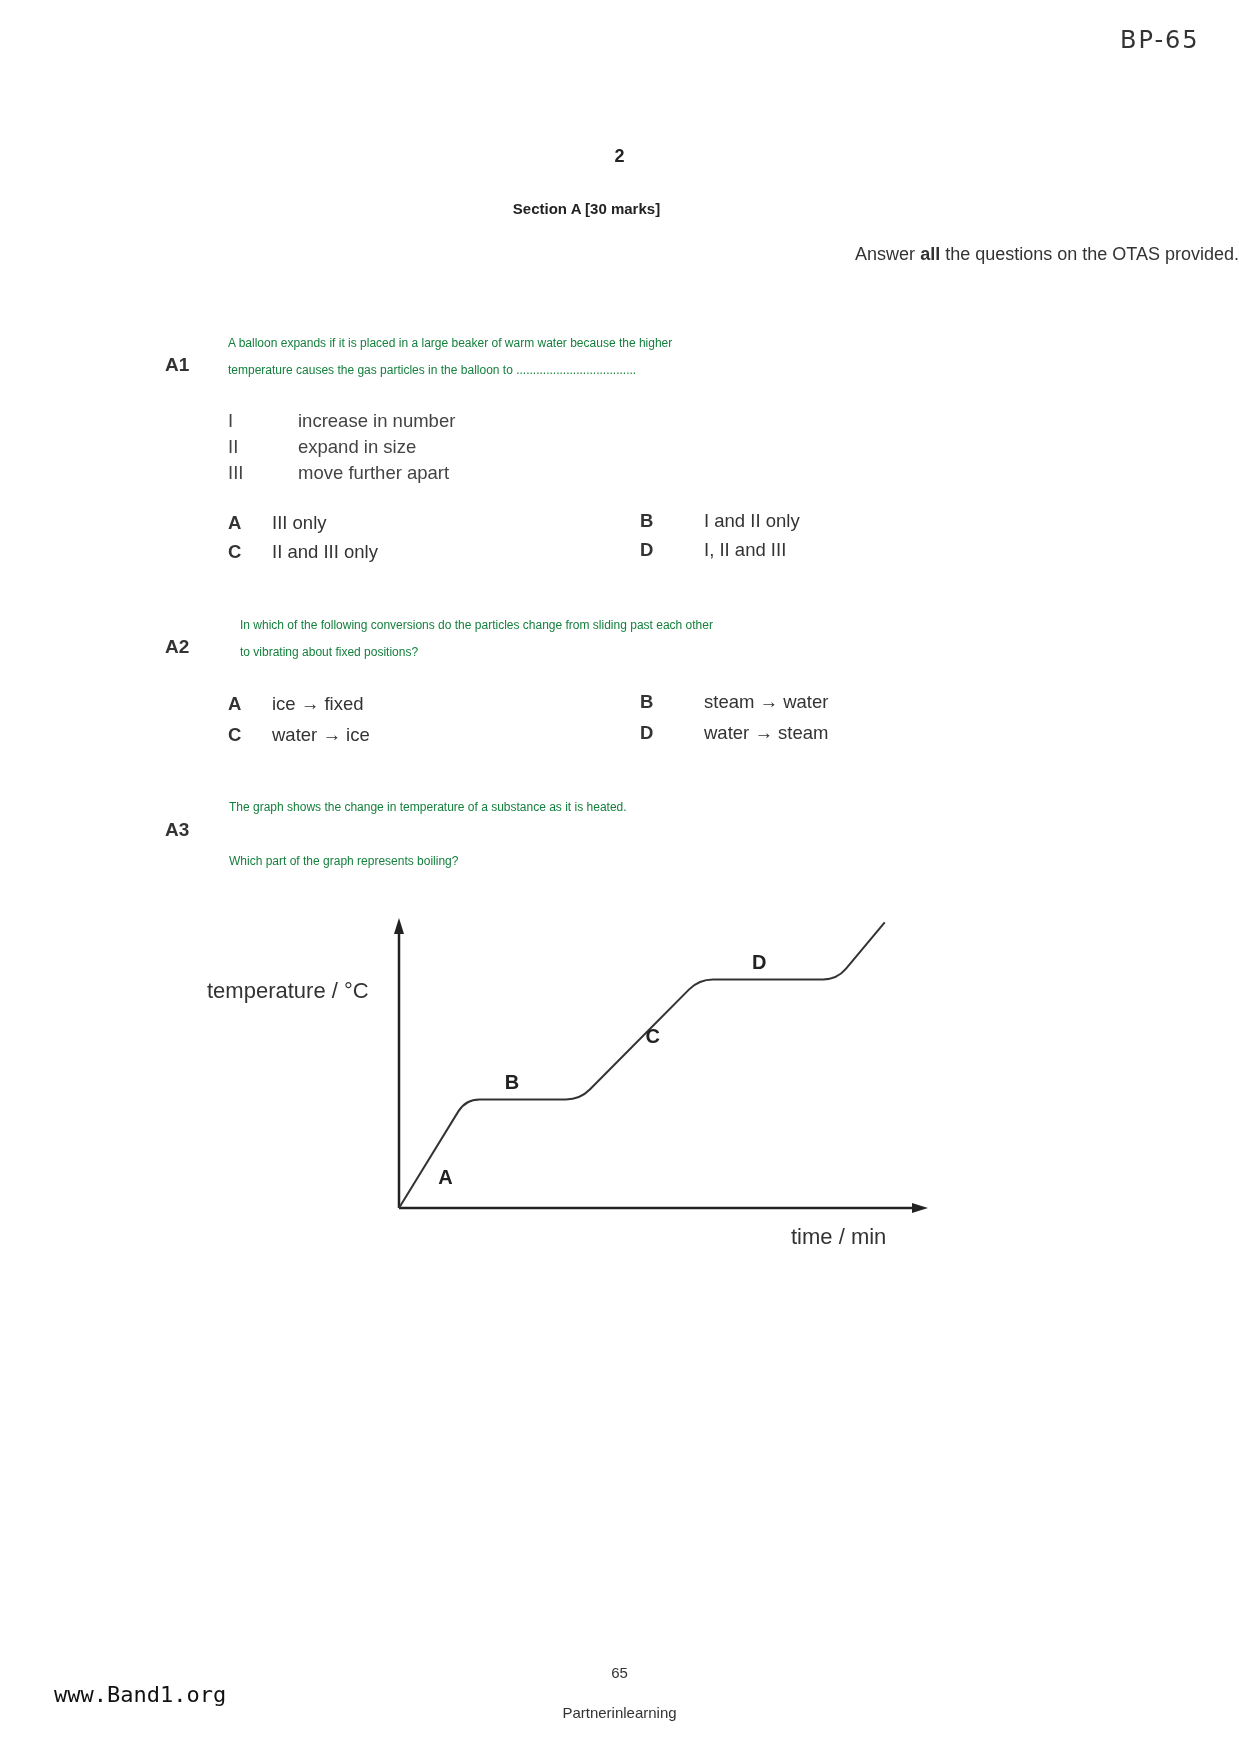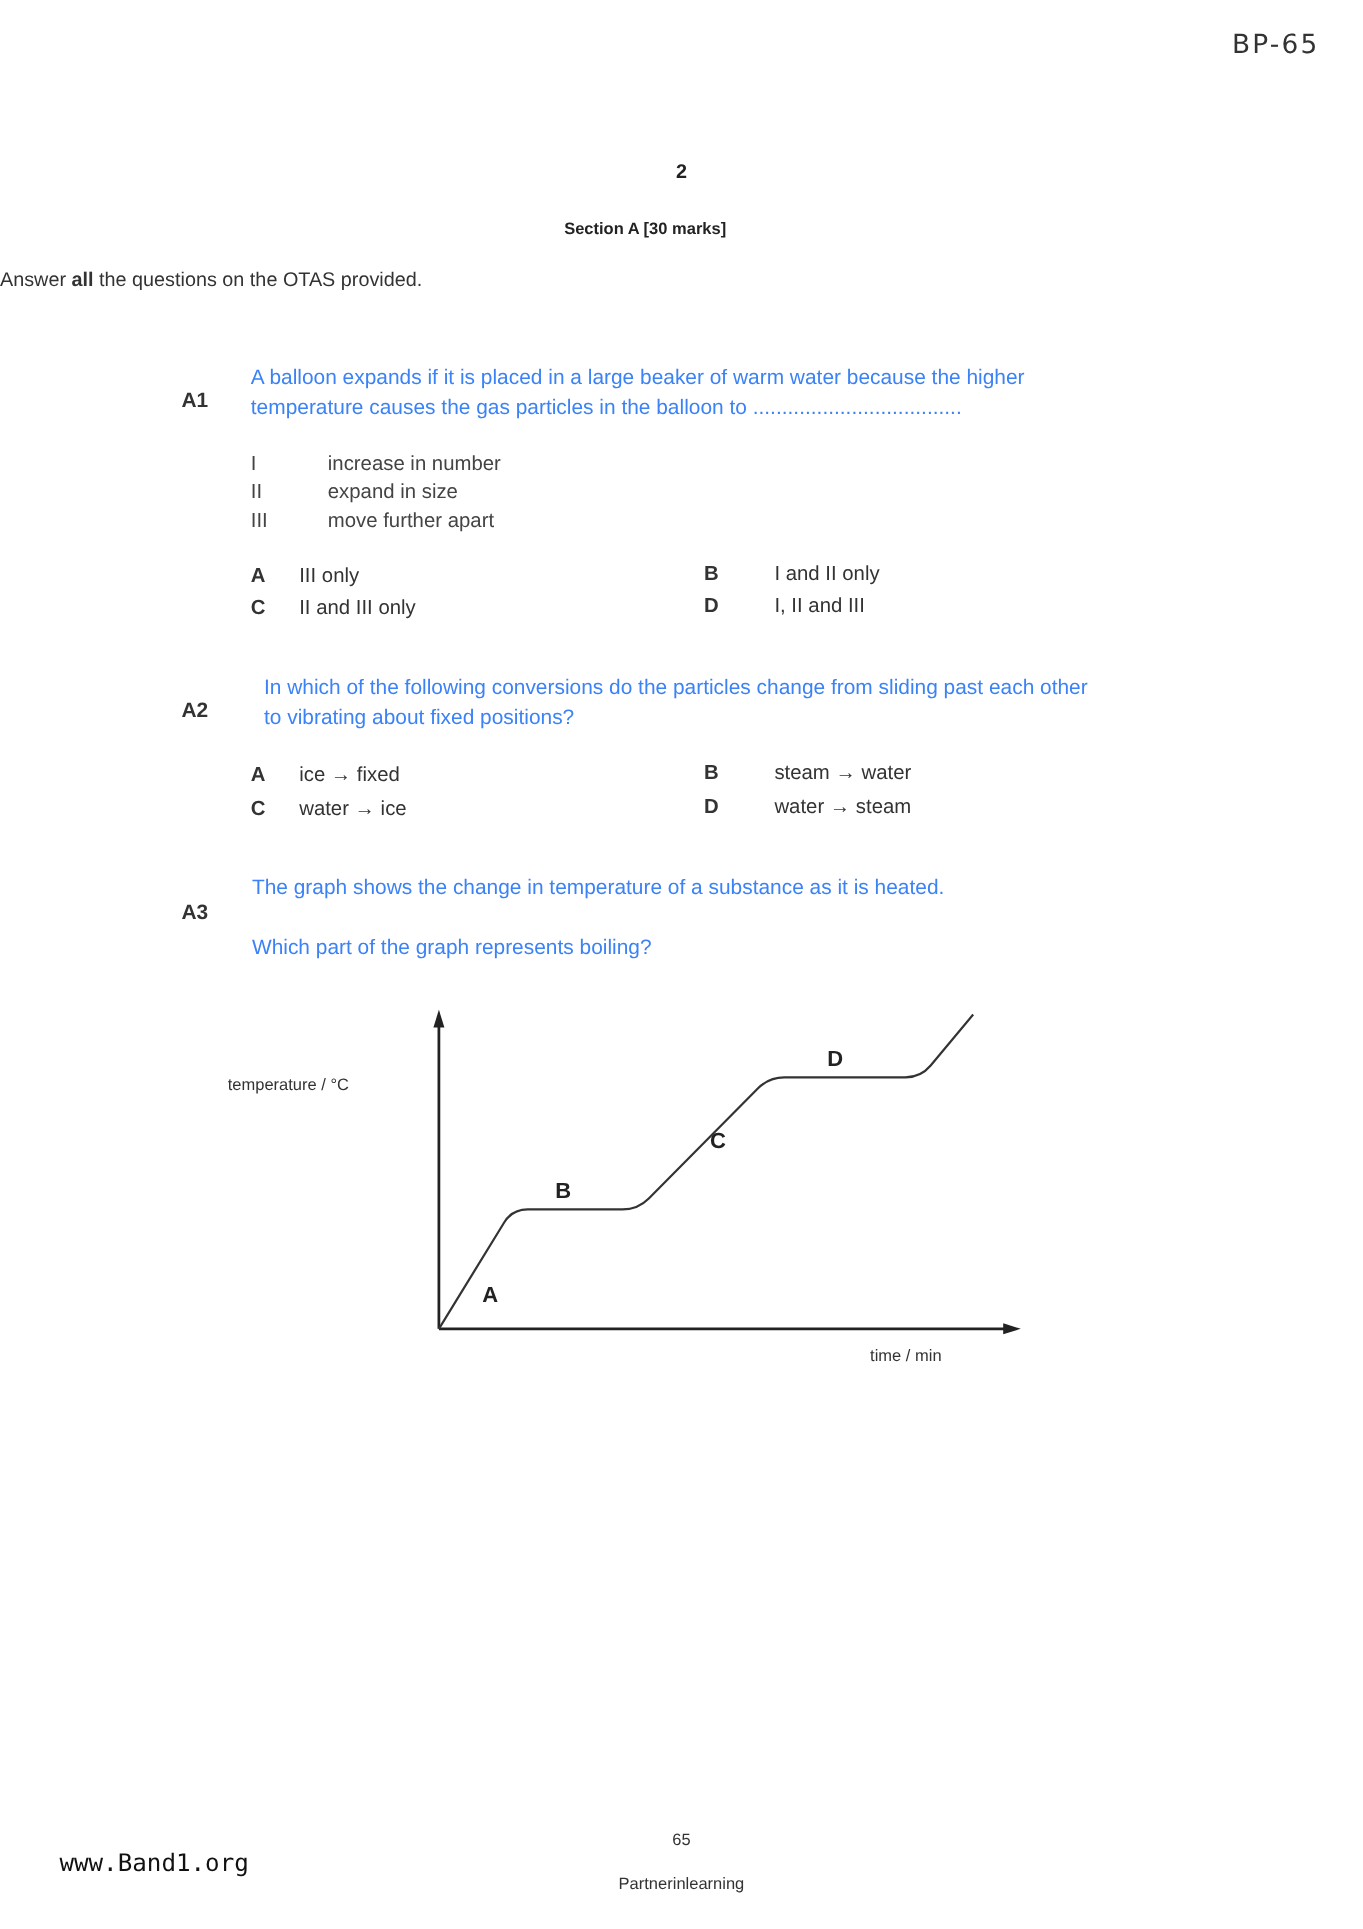--- a/index.html
+++ b/index.html
@@ -4,32 +4,32 @@
 <style>
   html, body { margin: 0; padding: 0; }
   body {
     width: 1239px; height: 1754px; background: #ffffff; position: relative; overflow: hidden;
     font-family: "Liberation Sans", sans-serif; color: #222;
   }
   .abs { position: absolute; }
   .code { top: 26px; left: 1120px; font-size: 24px; letter-spacing: 2px; color: #333; font-family: "DejaVu Sans", sans-serif; }
   .page-num { top: 146px; left: 0; width: 1239px; text-align: center; font-size: 18px; font-weight: bold; }
   .section-title { top: 200px; left: 0; width: 1173px; text-align: center; font-size: 15px; font-weight: bold; }
-  .instruction { top: 244px; left: 0; width: 1239px; text-align: left; font-size: 18px; color: #333; }
+  .instruction { top: 244px; left: 0; width: 1239px; text-align: right; font-size: 18px; color: #333; }
   .instruction b { font-weight: bold; }
   .q-num { font-size: 19px; font-weight: bold; color: #333; margin-top: 20px; }
-  .q-text { font-size: 19px; line-height: 27px; color: #3b82f6; width: 850px; }
+  .q-text { font-size: 12px; line-height: 27px; color: #15803d; width: 850px; }
   .roman-row { font-size: 18.5px; color: #444; height: 26px; display: flex; }
   .roman-row .rn { width: 70px; }
   .opt { font-size: 18.5px; display: flex; color: #333; }
   .opt .ol { font-weight: bold; width: 44px; }
   .footer-pl { top: 1704px; left: 0; width: 1239px; text-align: center; font-size: 15px; color: #333; }
   .footer-pg { top: 1664px; left: 0; width: 1239px; text-align: center; font-size: 15px; color: #333; }
   .site { top: 1682px; left: 54px; font-family: "DejaVu Sans Mono", monospace; font-size: 22px; color: #111; }
-  .axis-label { font-size: 15px; color: #333; }
+  .axis-label { font-size: 22px; color: #333; }
   svg text.seg { font-family: "Liberation Sans", sans-serif; font-weight: bold; font-size: 20px; fill: #222; }
 </style>
 </head>
 <body>
 
 <div class="abs code">BP-65</div>
 <div class="abs page-num">2</div>
 <div class="abs section-title">Section A [30 marks]</div>
 <div class="abs instruction"><span>Answer </span><b>all</b><span> the questions on the OTAS provided.</span></div>
 

